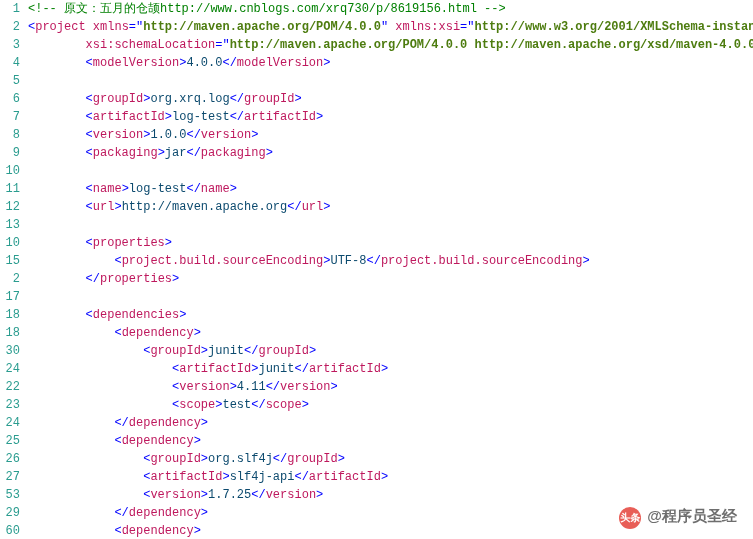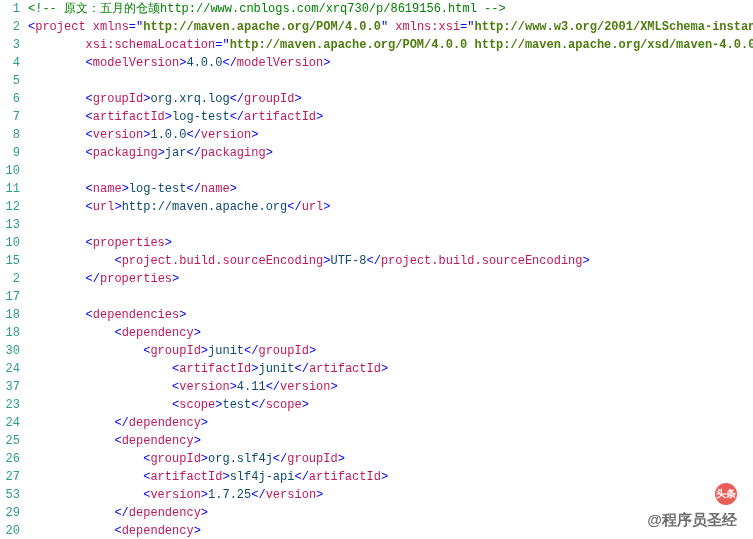--- a/index.html
+++ b/index.html
@@ -41,28 +41,27 @@
   .c-tag { color: #be185d; }
   .c-bracket { color: #0000ff; }
   .c-attr { color: #be185d; }
   .c-val { color: #4d7c0f; font-weight: bold; }
   .c-text { color: #0c4a6e; }
   .watermark {
     position: absolute;
     right: 16px;
     bottom: 10px;
     display: flex;
-    align-items: flex-end;
+    align-items: flex-start;
     gap: 6px;
     font-family: sans-serif;
     font-size: 15px;
     color: #555;
     opacity: 0.85;
     font-weight: bold;
-    flex-direction: column;
   }
   .watermark-icon {
     width: 22px;
     height: 22px;
     border-radius: 50%;
     background: #e5423a;
     color: #fff;
     display: flex;
     align-items: center;
     justify-content: center;
@@ -88,29 +87,29 @@
       <div>12</div>
       <div>13</div>
       <div>10</div>
       <div>15</div>
       <div>2</div>
       <div>17</div>
       <div>18</div>
       <div>18</div>
       <div>30</div>
       <div>24</div>
-      <div>37</div>
+      <div>22</div>
       <div>23</div>
       <div>24</div>
       <div>25</div>
       <div>26</div>
       <div>27</div>
       <div>53</div>
       <div>29</div>
-      <div>20</div>
+      <div>60</div>
     </div>
   <div class="code" id="code"><div><span class="c-comment">&lt;!-- 原文：五月的仓颉http://www.cnblogs.com/xrq730/p/8619156.html --&gt;</span></div><div><span class="c-bracket">&lt;</span><span class="c-tag">project</span> <span class="c-attr">xmlns</span><span class="c-bracket">="</span><span class="c-val">http://maven.apache.org/POM/4.0.0</span><span class="c-bracket">"</span> <span class="c-attr">xmlns:xsi</span><span class="c-bracket">="</span><span class="c-val">http://www.w3.org/2001/XMLSchema-instance</span></div><div>        <span class="c-attr">xsi:schemaLocation</span><span class="c-bracket">="</span><span class="c-val">http://maven.apache.org/POM/4.0.0 http://maven.apache.org/xsd/maven-4.0.0.xsd</span></div><div>        <span class="c-bracket">&lt;</span><span class="c-tag">modelVersion</span><span class="c-bracket">&gt;</span><span class="c-text">4.0.0</span><span class="c-bracket">&lt;/</span><span class="c-tag">modelVersion</span><span class="c-bracket">&gt;</span></div><div>&nbsp;</div><div>        <span class="c-bracket">&lt;</span><span class="c-tag">groupId</span><span class="c-bracket">&gt;</span><span class="c-text">org.xrq.log</span><span class="c-bracket">&lt;/</span><span class="c-tag">groupId</span><span class="c-bracket">&gt;</span></div><div>        <span class="c-bracket">&lt;</span><span class="c-tag">artifactId</span><span class="c-bracket">&gt;</span><span class="c-text">log-test</span><span class="c-bracket">&lt;/</span><span class="c-tag">artifactId</span><span class="c-bracket">&gt;</span></div><div>        <span class="c-bracket">&lt;</span><span class="c-tag">version</span><span class="c-bracket">&gt;</span><span class="c-text">1.0.0</span><span class="c-bracket">&lt;/</span><span class="c-tag">version</span><span class="c-bracket">&gt;</span></div><div>        <span class="c-bracket">&lt;</span><span class="c-tag">packaging</span><span class="c-bracket">&gt;</span><span class="c-text">jar</span><span class="c-bracket">&lt;/</span><span class="c-tag">packaging</span><span class="c-bracket">&gt;</span></div><div>&nbsp;</div><div>        <span class="c-bracket">&lt;</span><span class="c-tag">name</span><span class="c-bracket">&gt;</span><span class="c-text">log-test</span><span class="c-bracket">&lt;/</span><span class="c-tag">name</span><span class="c-bracket">&gt;</span></div><div>        <span class="c-bracket">&lt;</span><span class="c-tag">url</span><span class="c-bracket">&gt;</span><span class="c-text">http://maven.apache.org</span><span class="c-bracket">&lt;/</span><span class="c-tag">url</span><span class="c-bracket">&gt;</span></div><div>&nbsp;</div><div>        <span class="c-bracket">&lt;</span><span class="c-tag">properties</span><span class="c-bracket">&gt;</span></div><div>            <span class="c-bracket">&lt;</span><span class="c-tag">project.build.sourceEncoding</span><span class="c-bracket">&gt;</span><span class="c-text">UTF-8</span><span class="c-bracket">&lt;/</span><span class="c-tag">project.build.sourceEncoding</span><span class="c-bracket">&gt;</span></div><div>        <span class="c-bracket">&lt;/</span><span class="c-tag">properties</span><span class="c-bracket">&gt;</span></div><div>&nbsp;</div><div>        <span class="c-bracket">&lt;</span><span class="c-tag">dependencies</span><span class="c-bracket">&gt;</span></div><div>            <span class="c-bracket">&lt;</span><span class="c-tag">dependency</span><span class="c-bracket">&gt;</span></div><div>                <span class="c-bracket">&lt;</span><span class="c-tag">groupId</span><span class="c-bracket">&gt;</span><span class="c-text">junit</span><span class="c-bracket">&lt;/</span><span class="c-tag">groupId</span><span class="c-bracket">&gt;</span></div><div>                    <span class="c-bracket">&lt;</span><span class="c-tag">artifactId</span><span class="c-bracket">&gt;</span><span class="c-text">junit</span><span class="c-bracket">&lt;/</span><span class="c-tag">artifactId</span><span class="c-bracket">&gt;</span></div><div>                    <span class="c-bracket">&lt;</span><span class="c-tag">version</span><span class="c-bracket">&gt;</span><span class="c-text">4.11</span><span class="c-bracket">&lt;/</span><span class="c-tag">version</span><span class="c-bracket">&gt;</span></div><div>                    <span class="c-bracket">&lt;</span><span class="c-tag">scope</span><span class="c-bracket">&gt;</span><span class="c-text">test</span><span class="c-bracket">&lt;/</span><span class="c-tag">scope</span><span class="c-bracket">&gt;</span></div><div>            <span class="c-bracket">&lt;/</span><span class="c-tag">dependency</span><span class="c-bracket">&gt;</span></div><div>            <span class="c-bracket">&lt;</span><span class="c-tag">dependency</span><span class="c-bracket">&gt;</span></div><div>                <span class="c-bracket">&lt;</span><span class="c-tag">groupId</span><span class="c-bracket">&gt;</span><span class="c-text">org.slf4j</span><span class="c-bracket">&lt;/</span><span class="c-tag">groupId</span><span class="c-bracket">&gt;</span></div><div>                <span class="c-bracket">&lt;</span><span class="c-tag">artifactId</span><span class="c-bracket">&gt;</span><span class="c-text">slf4j-api</span><span class="c-bracket">&lt;/</span><span class="c-tag">artifactId</span><span class="c-bracket">&gt;</span></div><div>                <span class="c-bracket">&lt;</span><span class="c-tag">version</span><span class="c-bracket">&gt;</span><span class="c-text">1.7.25</span><span class="c-bracket">&lt;/</span><span class="c-tag">version</span><span class="c-bracket">&gt;</span></div><div>            <span class="c-bracket">&lt;/</span><span class="c-tag">dependency</span><span class="c-bracket">&gt;</span></div><div>            <span class="c-bracket">&lt;</span><span class="c-tag">dependency</span><span class="c-bracket">&gt;</span></div></div>
 </div>
 
 <div class="watermark">
   <span class="watermark-icon">头条</span>
   <span>@程序员圣经</span>
 </div>
 
 </body></html>

